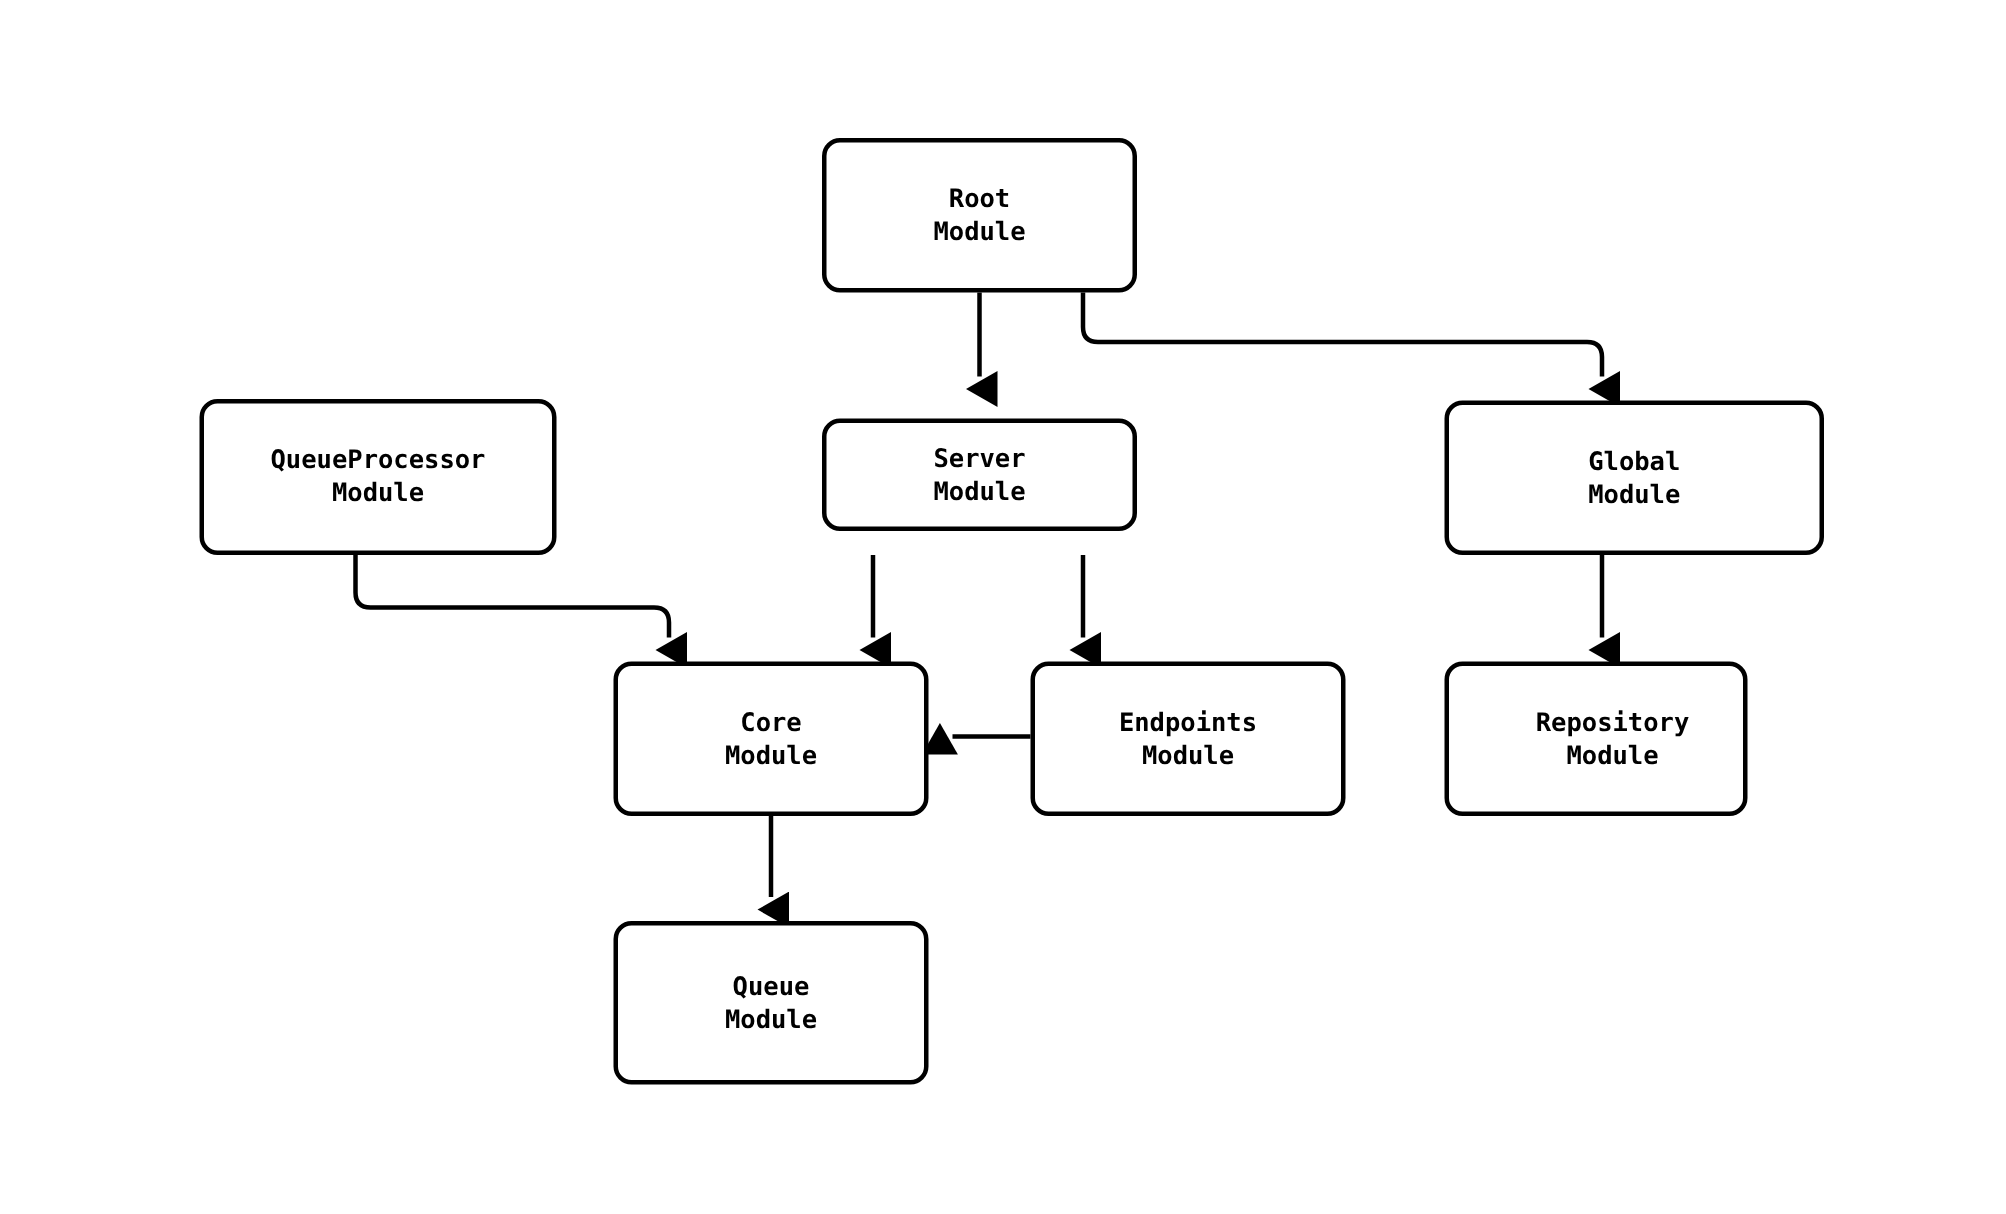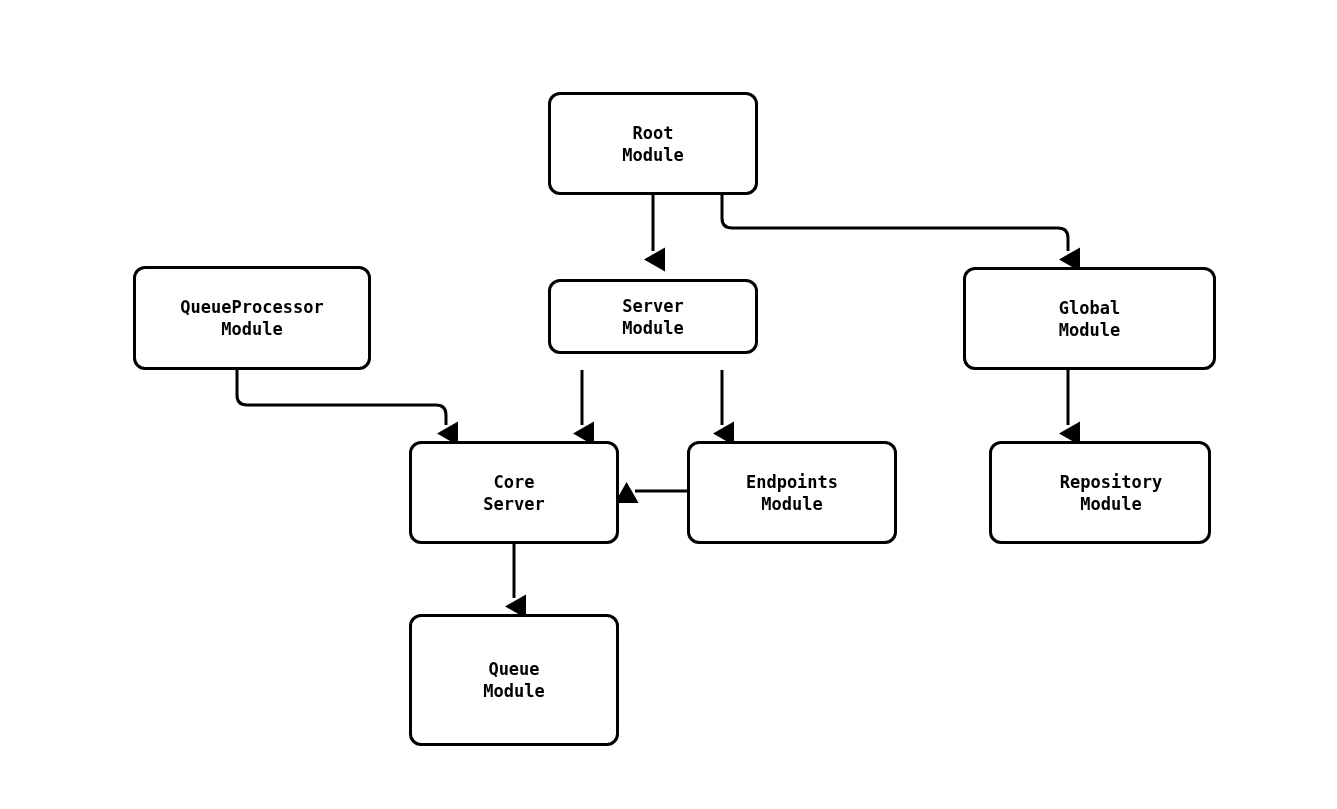--- a/index.html
+++ b/index.html
@@ -100,31 +100,31 @@
 Module</div>
   </div>
 
   <div class="node" style="left:963px; top:267px; width:253px; height:103px;">
     <div class="node-label">Global
 Module</div>
   </div>
 
   <div class="node" style="left:409px; top:441px; width:210px; height:103px;">
     <div class="node-label">Core
-Server</div>
+Module</div>
   </div>
 
   <div class="node" style="left:687px; top:441px; width:210px; height:103px;">
     <div class="node-label">Endpoints
 Module</div>
   </div>
 
-  <div class="node" style="left:989px; top:441px; width:222px; height:103px;padding-left:22px;">
+  <div class="node" style="left:963px; top:441px; width:202px; height:103px;padding-left:22px;">
     <div class="node-label">Repository
 Module</div>
   </div>
 
-  <div class="node" style="left:409px; top:614px; width:210px; height:132px;">
+  <div class="node" style="left:409px; top:614px; width:210px; height:109px;">
     <div class="node-label">Queue
 Module</div>
   </div>
 
 </div>
 
 </body></html>

